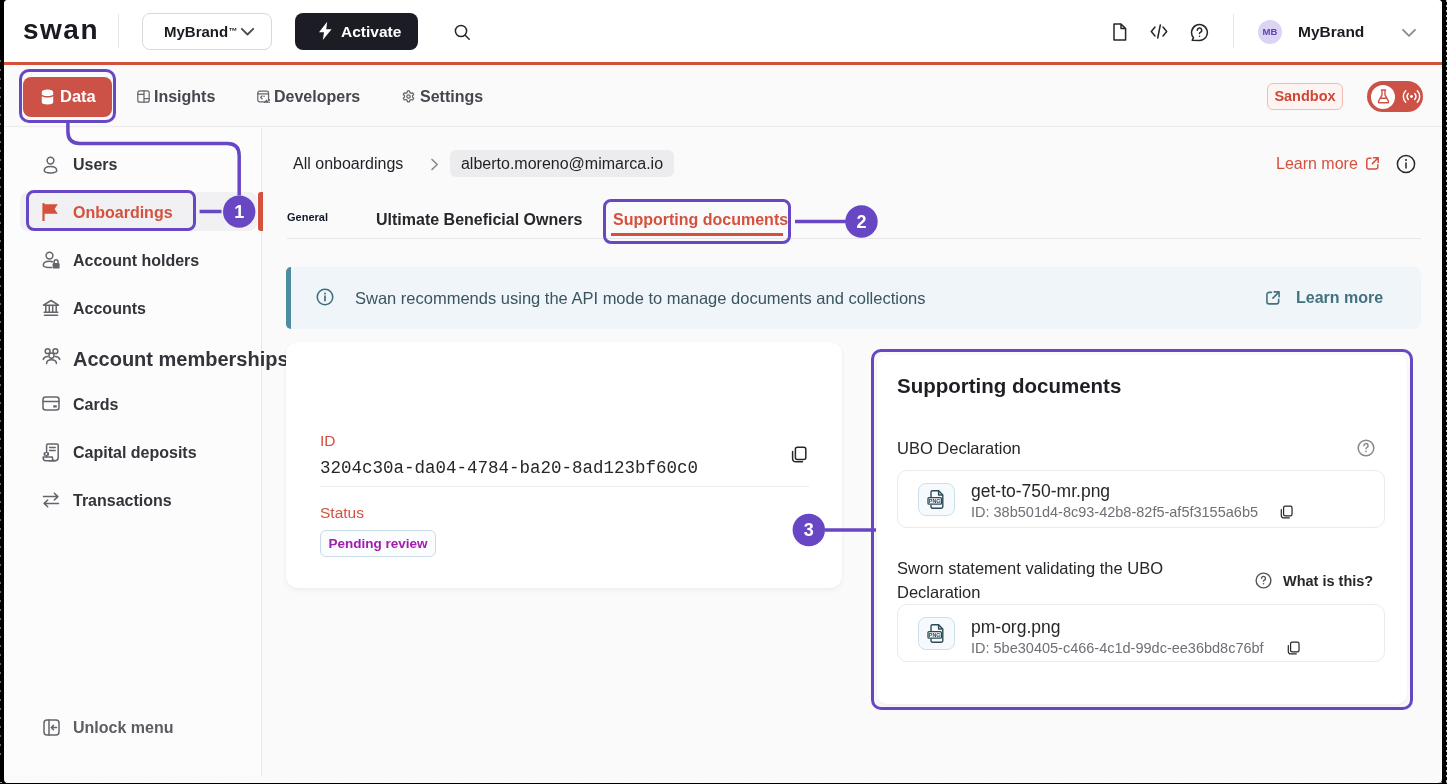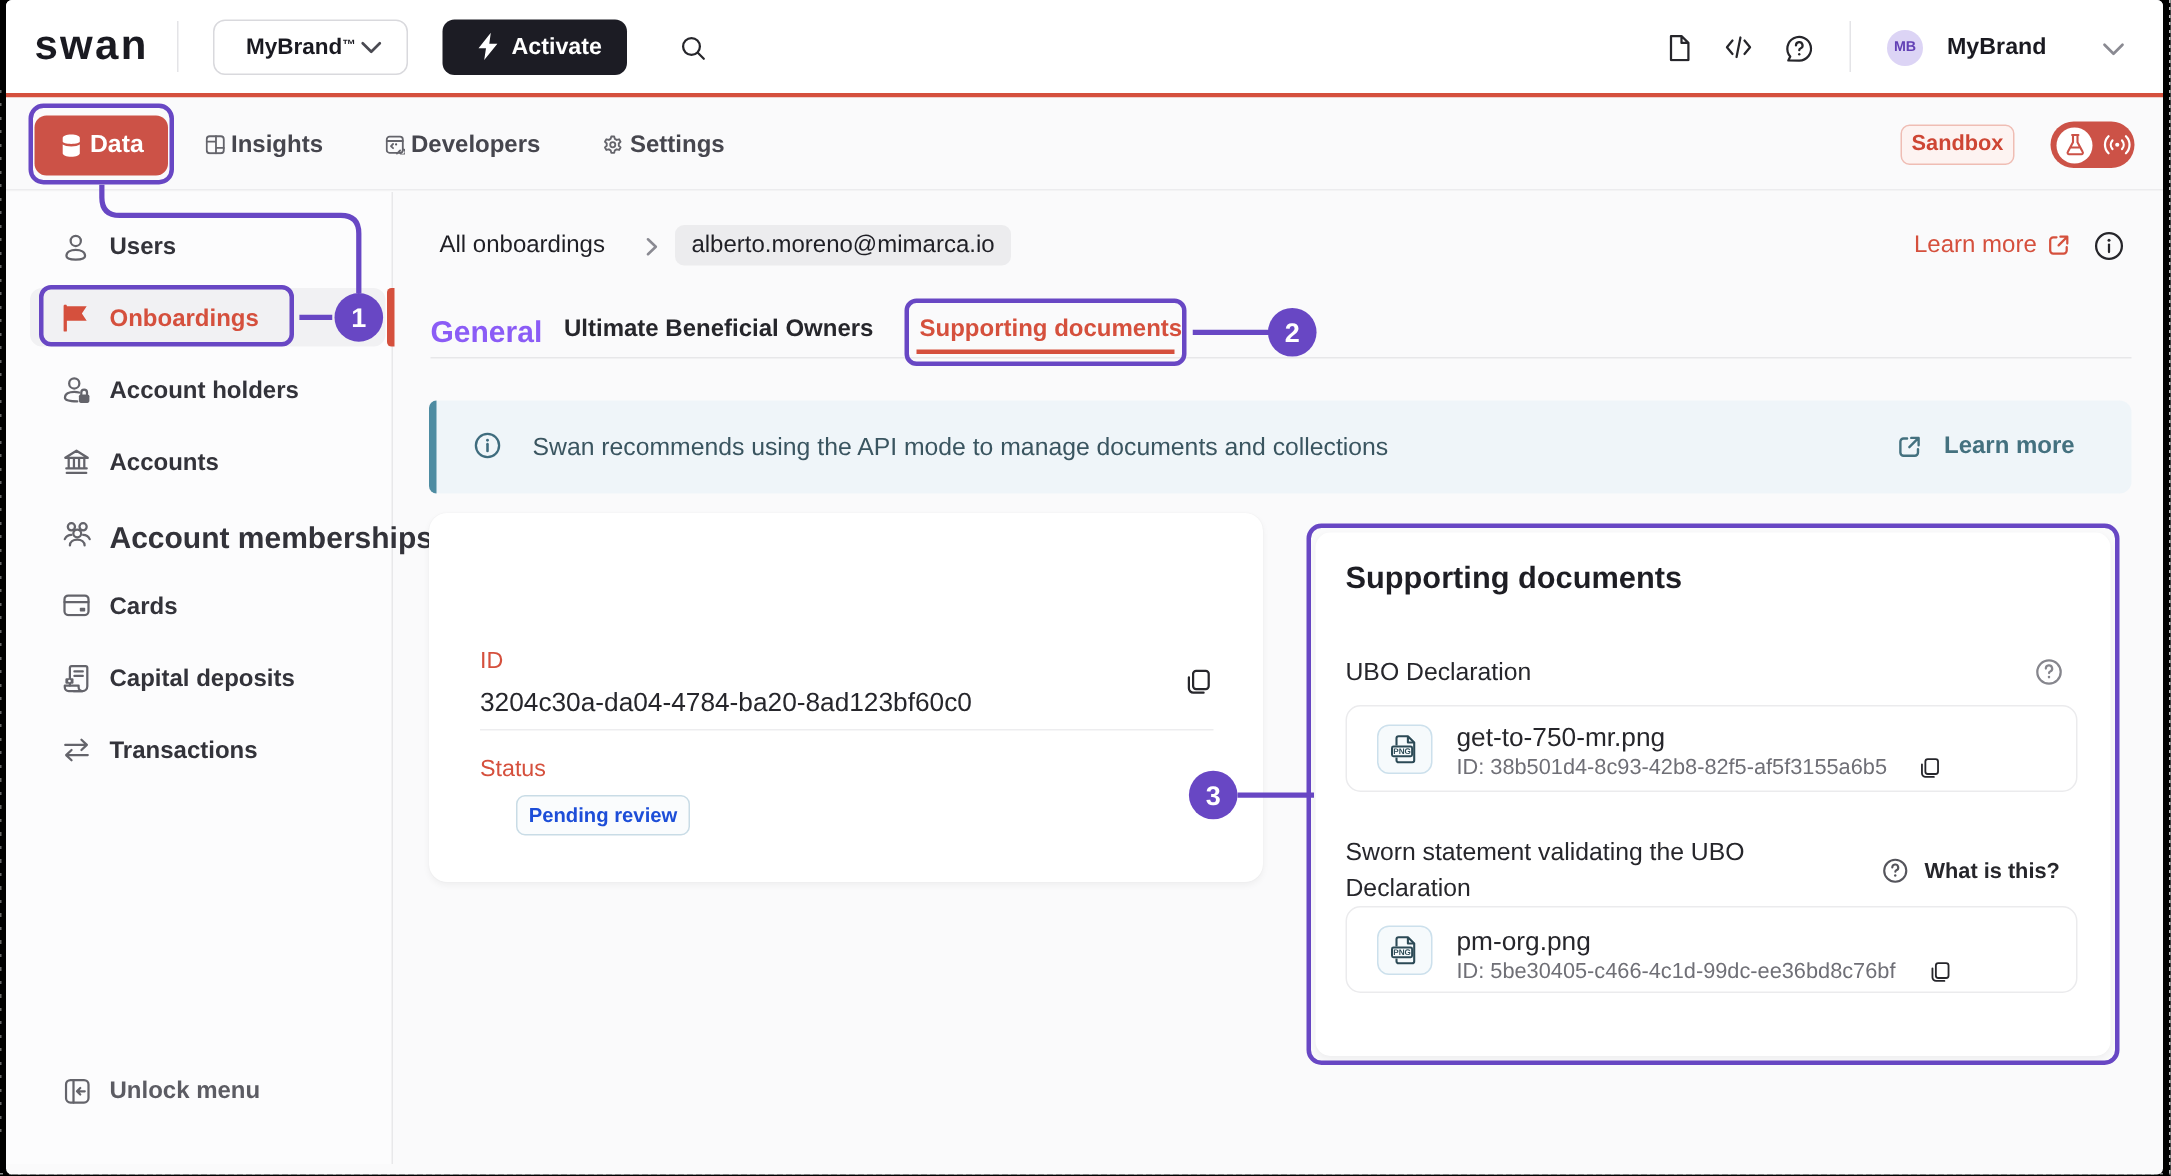--- a/index.html
+++ b/index.html
@@ -185,21 +185,21 @@
   <svg class="abs" style="left:1361px;top:156px;" width="15" height="15" viewBox="0 0 15 15">
       <path d="M6 2.2 L3.8 2.2 a2 2 0 0 0-2 2 L1.8 11 a2 2 0 0 0 2 2 L10.8 13 a2 2 0 0 0 2-2 L12.8 8.8 M8.6 1.8 L13.2 1.8 L13.2 6.4 M13 2 L7.4 7.6" stroke="#D5503D" stroke-width="1.5" fill="none" stroke-linecap="round" stroke-linejoin="round"></path>
     </svg>
   <svg class="abs" style="left:1392px;top:154px;" width="20" height="20" viewBox="0 0 20 20">
       <circle cx="10" cy="10" r="8.6" class="icd" stroke-width="1.6"></circle>
       <path d="M10 9 L10 14" class="icd" stroke-width="1.8"></path>
       <circle cx="10" cy="6.1" r="1" fill="#26262B"></circle>
     </svg>
 
   <div class="abs" style="left:283px;top:238px;width:1134px;height:1px;background:#E7E7E9;"></div>
-  <div class="abs" style="left:283px;top:211px;font-size:20px;font-weight:bold;color:#8b5cf6;">General</div>
+  <div class="abs" style="left:283px;top:211px;font-size:11px;font-weight:bold;color:#0f172a;">General</div>
   <div class="abs" style="left:372px;top:211px;font-size:16px;font-weight:bold;color:#26262B;">Ultimate Beneficial Owners</div>
   <div class="abs" style="left:609px;top:211px;font-size:16px;font-weight:bold;color:#D5503D;">Supporting documents</div>
   <div class="abs" style="left:607px;top:233px;width:172px;height:3px;background:#D5503D;"></div>
   <div class="abs" style="left:599px;top:199px;width:188px;height:45px;border:3px solid #6847C4;border-radius:8px;"></div>
   <svg class="abs" style="left:791px;top:204px;" width="86" height="36" viewBox="0 0 86 36">
       <path d="M0 17.5 L52 17.5" stroke="#6847C4" stroke-width="3.5"></path>
       <circle cx="66.5" cy="17.5" r="16.2" fill="#6847C4"></circle>
       <text x="66.5" y="23.9" text-anchor="middle" font-size="18" font-weight="bold" fill="#fff" font-family="Liberation Sans">2</text>
     </svg>
 
@@ -211,28 +211,28 @@
       <circle cx="10" cy="6.1" r="1.05" fill="#3F6C7E"></circle>
     </svg>
   <div class="abs" style="left:351px;top:289px;font-size:16.5px;color:#3A5560;">Swan recommends using the API mode to manage documents and collections</div>
   <svg class="abs" style="left:1261px;top:290px;" width="16" height="16" viewBox="0 0 15 15">
       <path d="M6 2.2 L3.8 2.2 a2 2 0 0 0-2 2 L1.8 11 a2 2 0 0 0 2 2 L10.8 13 a2 2 0 0 0 2-2 L12.8 8.8 M8.6 1.8 L13.2 1.8 L13.2 6.4 M13 2 L7.4 7.6" stroke="#44717F" stroke-width="1.5" fill="none" stroke-linecap="round" stroke-linejoin="round"></path>
     </svg>
   <div class="abs" style="left:1292px;top:289px;font-size:16px;font-weight:bold;color:#44717F;">Learn more</div>
 
   <div class="abs" style="left:282px;top:342px;width:556px;height:246px;background:#fff;border-radius:12px;box-shadow:0 2px 5px rgba(0,0,0,0.05), 0 0 1px rgba(0,0,0,0.06);"></div>
   <div class="abs" style="left:316px;top:432px;font-size:15.5px;color:#D5503D;">ID</div>
-  <div class="abs" style="left:316px;top:458px;font-size:17.5px;color:#26262B;">3204c30a-da04-4784-ba20-8ad123bf60c0</div>
+  <div class="abs" style="left:316px;top:458px;font-size:17.5px;color:#26262B;font-family:Liberation Mono, monospace;">3204c30a-da04-4784-ba20-8ad123bf60c0</div>
   <svg class="abs" style="left:787px;top:446px;" width="16" height="17" viewBox="0 0 16 17">
       <rect x="4.4" y="1.2" width="10.4" height="12.2" rx="2" class="icd" stroke-width="1.5"></rect>
       <path d="M1.6 5.5 L1.6 12.8 A3 3 0 0 0 4.6 15.8 L11.4 15.8" class="icd" stroke-width="1.5"></path>
     </svg>
   <div class="abs" style="left:316px;top:486px;width:489px;height:1px;background:#EDEDEF;"></div>
   <div class="abs" style="left:316px;top:504px;font-size:15.5px;color:#D5503D;">Status</div>
-  <div class="abs" style="left:316px;top:530px;width:116px;height:27px;background:#FAFCFD;border:1px solid #C9DCE6;border-radius:6px;line-height:25px;text-align:center;font-size:13.5px;font-weight:bold;color:#1d4ed8;margin-left:24px;">Pending review</div>
+  <div class="abs" style="left:316px;top:530px;width:116px;height:27px;background:#FAFCFD;border:1px solid #C9DCE6;border-radius:6px;line-height:25px;text-align:center;font-size:13.5px;font-weight:bold;color:#a21caf;">Pending review</div>
 
   <svg class="abs" style="left:788px;top:513px;" width="84" height="34" viewBox="0 0 84 34">
       <path d="M33 17 L84 17" stroke="#6847C4" stroke-width="3.5"></path>
       <circle cx="16.8" cy="17" r="16.2" fill="#6847C4"></circle>
       <text x="16.8" y="23.4" text-anchor="middle" font-size="18" font-weight="bold" fill="#fff" font-family="Liberation Sans">3</text>
     </svg>
 
   <div class="abs" style="left:867px;top:349px;width:542px;height:361px;border:3px solid #6847C4;border-radius:10px;"></div>
   <div class="abs" style="left:873px;top:355px;width:530px;height:349px;background:#fff;border-radius:10px;box-shadow:0 2px 5px rgba(0,0,0,0.05);"></div>
   <div class="abs" style="left:893px;top:374px;font-size:20.5px;font-weight:bold;color:#1E1E24;">Supporting documents</div>

